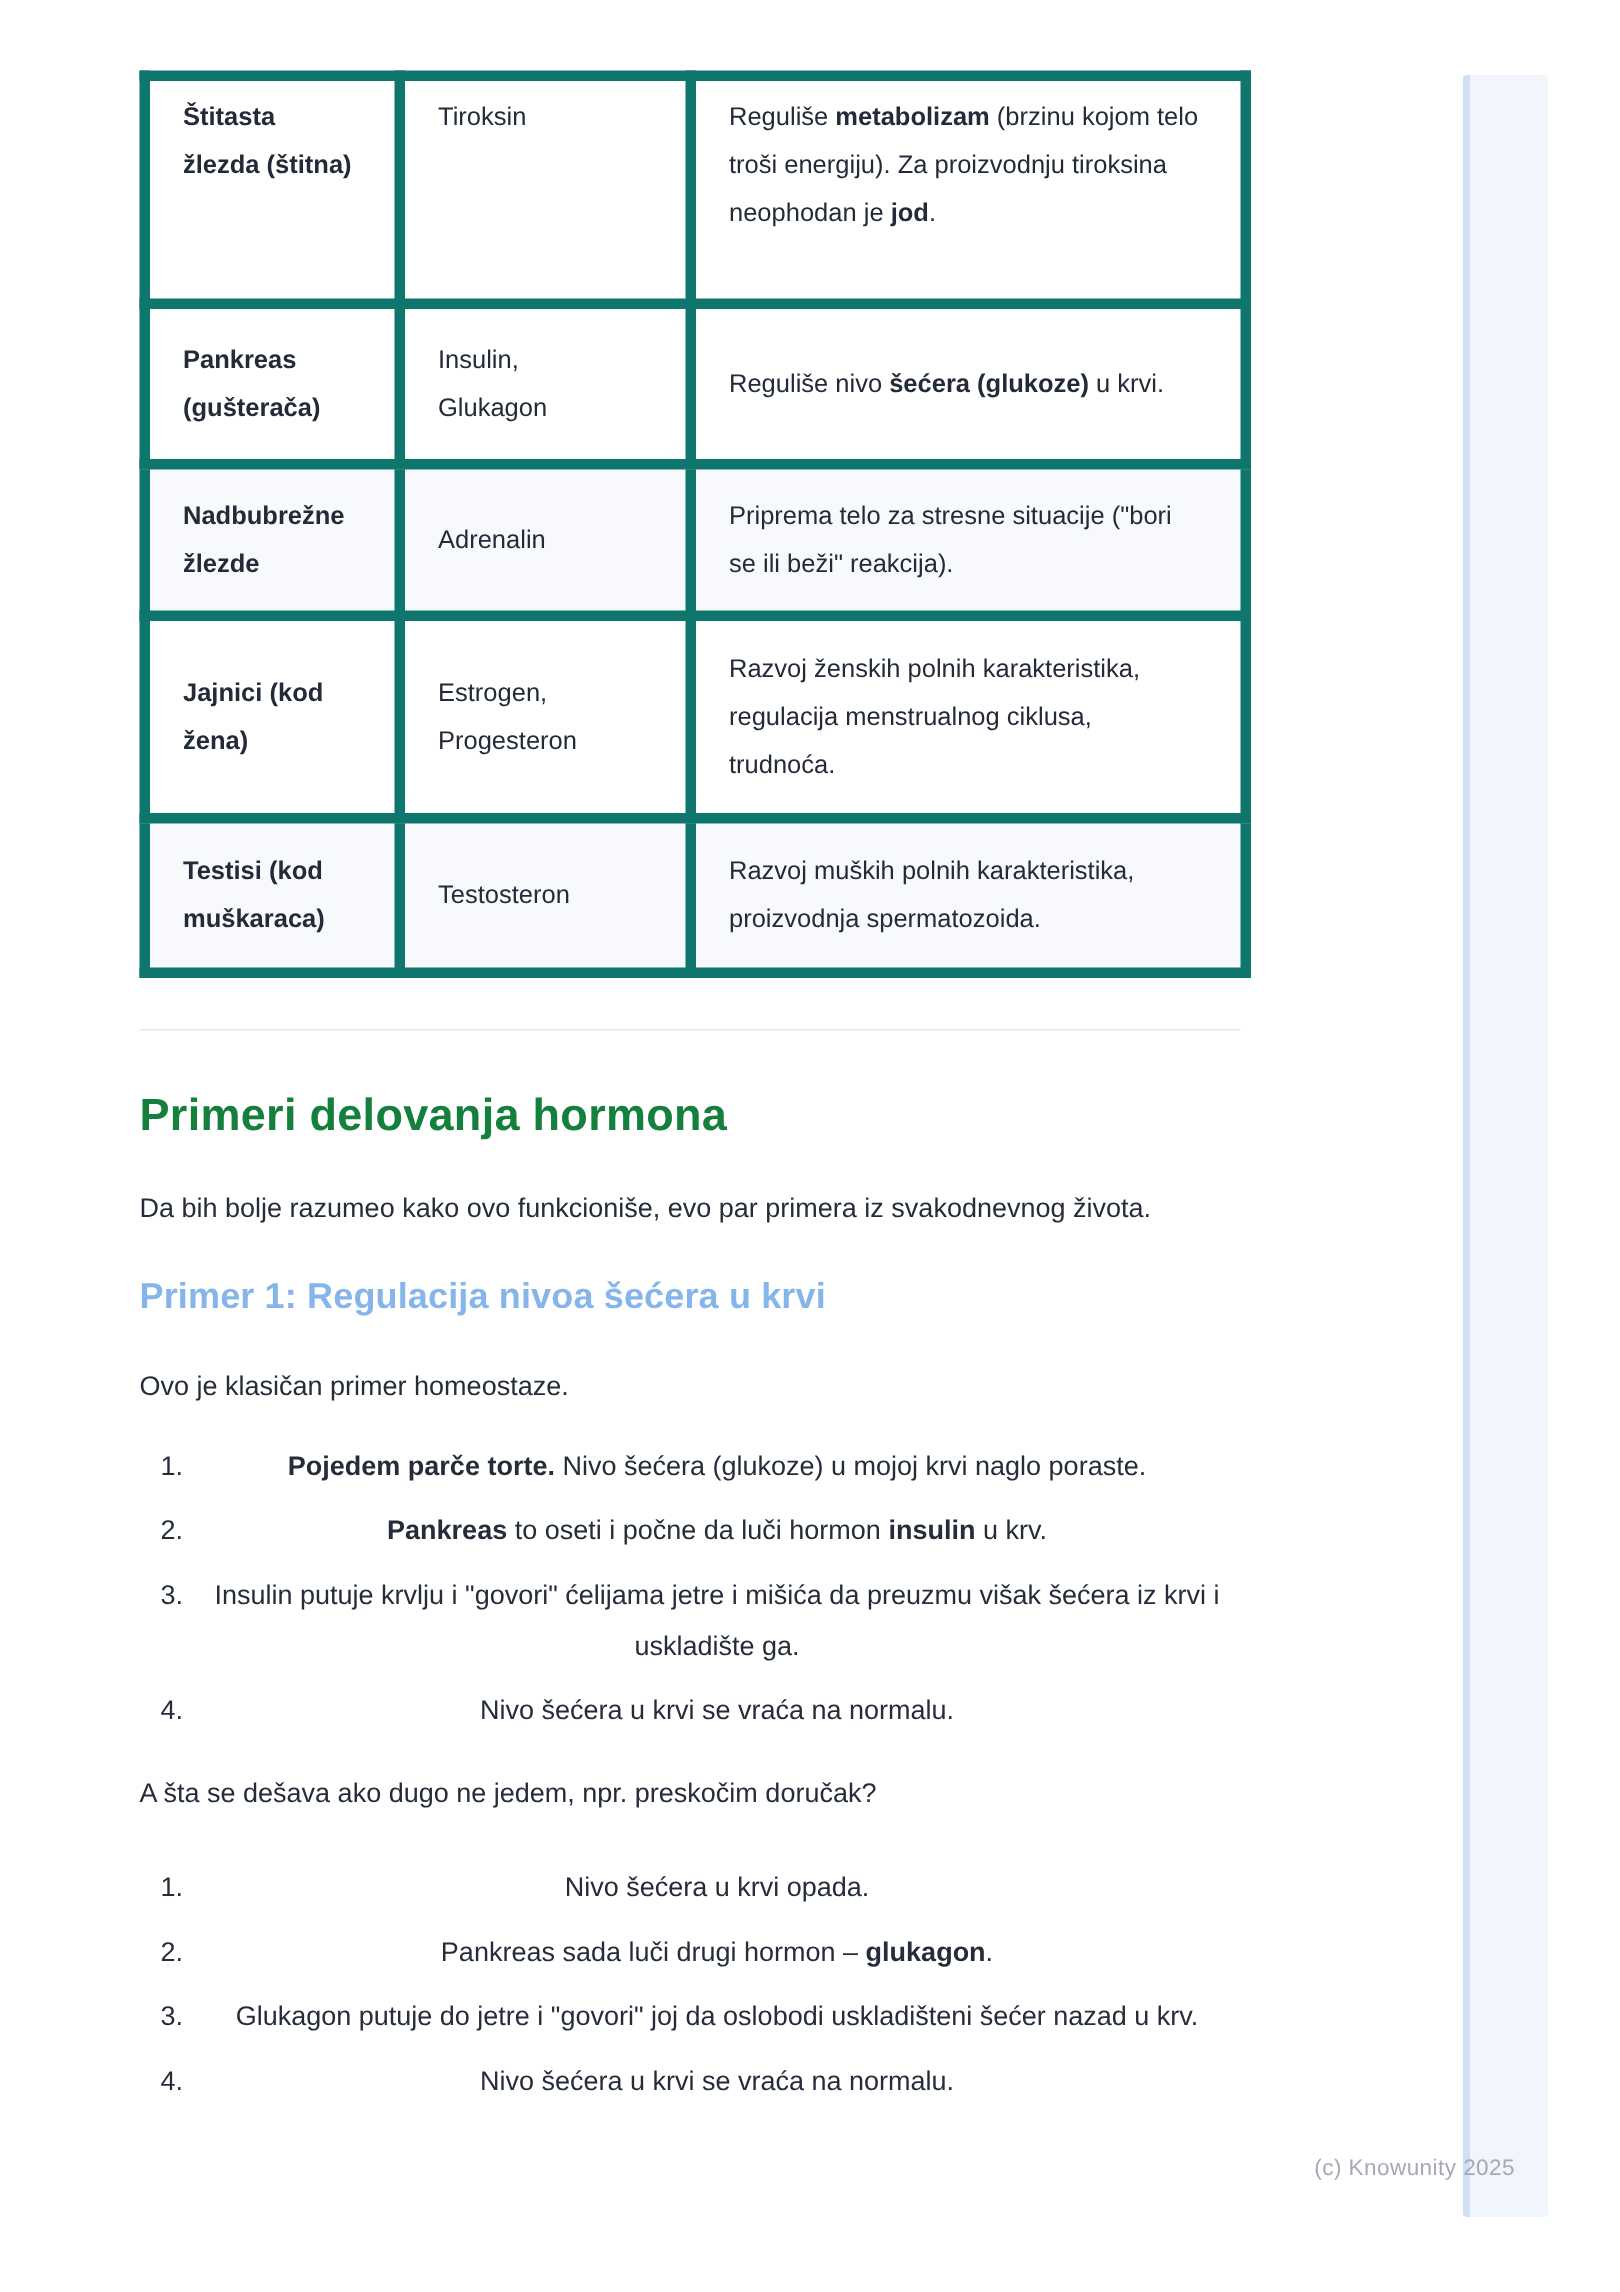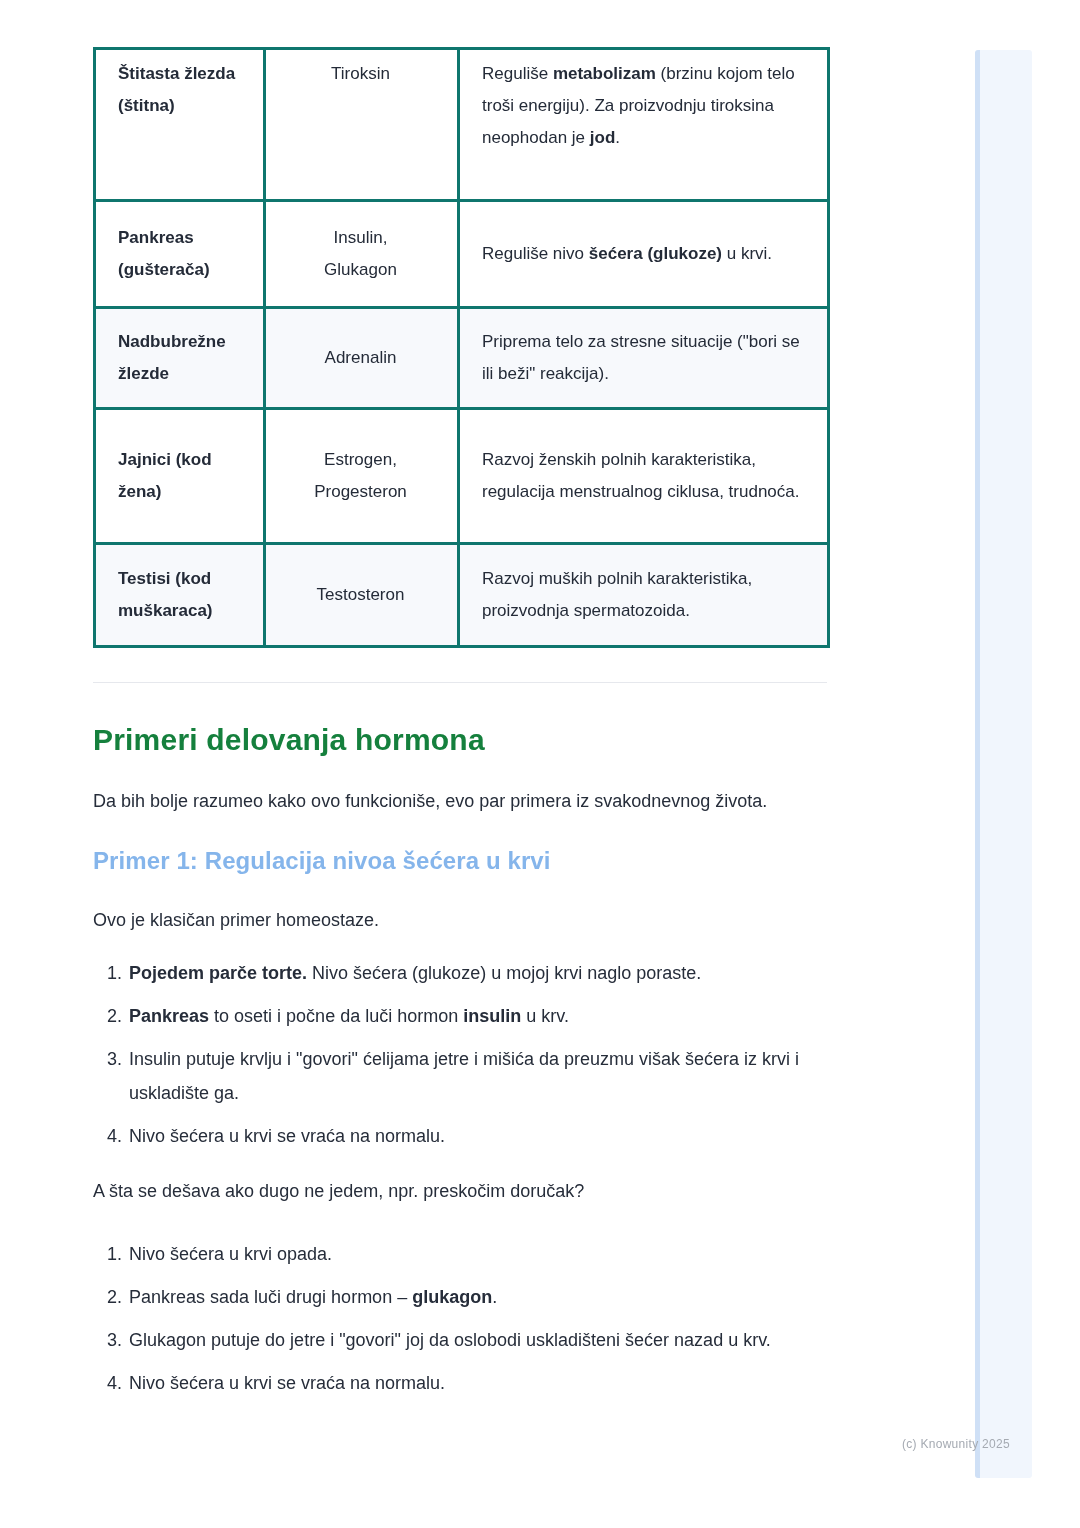--- a/index.html
+++ b/index.html
@@ -19,32 +19,32 @@
   }
 
   .content{position:absolute;left:93px;top:0;width:734px;z-index:2;}
 
   
   table.glands{
     width:734px;margin-top:47px;border-collapse:collapse;table-layout:fixed;
     font-size:17px;line-height:32px;color:#242b38;
   }
   table.glands td{
-    border:3px solid #0f766e;vertical-align:middle;
+    border:7px solid #0f766e;vertical-align:middle;
     padding:0 24px 0 22px;box-sizing:border-box;
   }
   tr.r1 td{vertical-align:top;padding-top:8px;}
   tr.r1{height:152px;}
   tr.r2{height:107px;}
   tr.r3{height:101px;}
   tr.r4{height:135px;}
   tr.r5{height:103px;}
   tr.shaded td{background:#f7f9fc;}
   td.gland{font-weight:700;}
-  td.hormone{white-space:pre-line;text-align:center;}
+  td.hormone{white-space:pre-line;}
   .b{font-weight:700;}
 
   .divider{
     border:none;height:1px;background:#e6e8ed;width:734px;
     margin:34px 0 0 0;
   }
 
   h2.section-title{
     margin:41px 0 0 0;font-size:30px;line-height:31px;font-weight:700;
     color:#15803d;letter-spacing:0.2px;
@@ -58,25 +58,25 @@
   }
   p.justified{text-align:justify;}
   p.single{line-height:34px;}
   p.question{margin-top:21px;line-height:34px;}
 
   ol.steps{
     margin:19px 0 0 0;padding:0 0 0 34px;
     font-size:18px;line-height:34px;color:#262d3a;
   }
   ol.steps2{margin-top:29px;}
-  ol.steps li{margin:0 0 9px 0;padding-left:2px;}
+  ol.steps li{margin:0 0 9px 0;padding-left:2px;text-align:center;}
   ol.steps li::marker{color:#262d3a;}
 
   .copyright{
-    position:absolute;right:70px;top:1437px;font-size:12px;
+    position:absolute;right:70px;top:1437px;font-size:15px;
     color:#a5aab2;letter-spacing:0.3px;z-index:3;white-space:nowrap;
   }
 </style>
 </head>
 <body>
 
 <div class="page">
 
   <div class="side-panel"></div>
 

